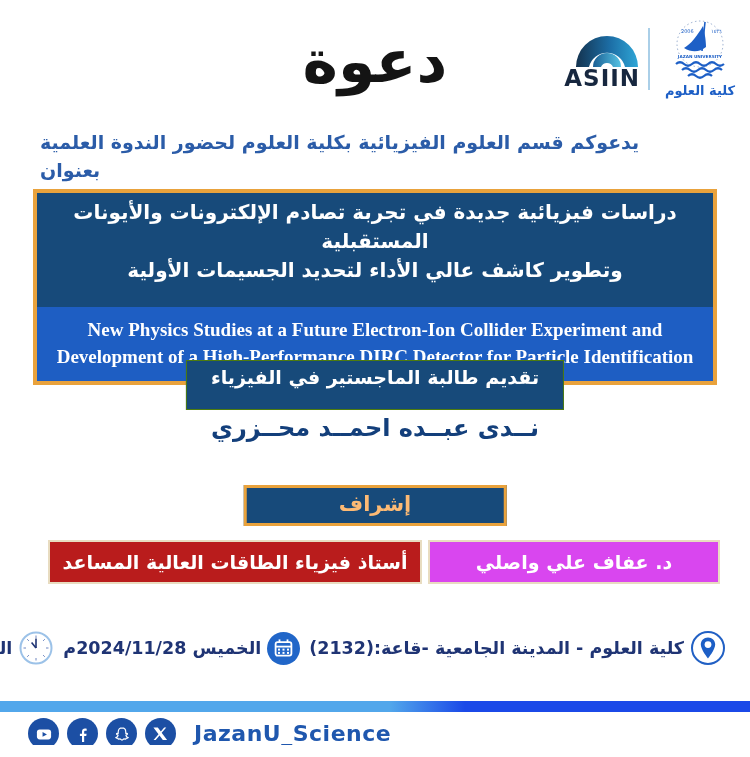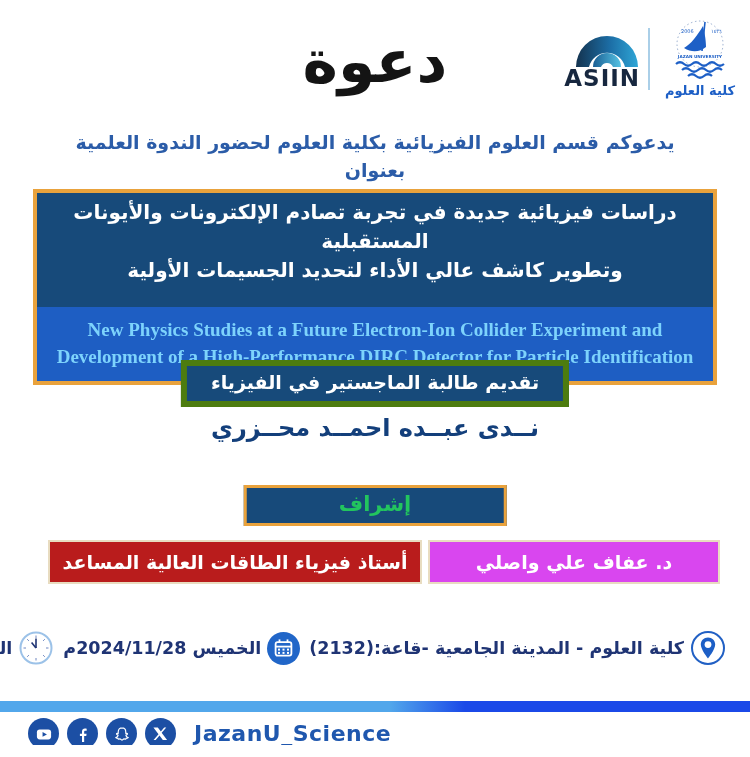--- a/index.html
+++ b/index.html
@@ -14,48 +14,48 @@
   }
   
   .logos{position:absolute;top:16px;right:6px;display:flex;align-items:flex-start;}
   .asiin{display:flex;flex-direction:column;align-items:flex-end;margin-top:6px;}
   .asiin-label{font-size:23px;font-weight:800;color:#17273f;letter-spacing:1px;line-height:20px;}
   .logo-divider{width:2px;height:62px;background:#aacfe8;margin:10px 6px 0 8px;}
   .uni{width:88px;display:flex;flex-direction:column;align-items:center;}
   .college-name{font-size:13px;font-weight:bold;color:#1d5fc6;margin-top:1px;}
   
   .invite{
-    position:absolute;top:126px;left:40px;right:40px;text-align:center;direction:rtl;
+    position:absolute;top:126px;left:40px;right:40px;text-align:left;direction:rtl;
     color:#2b5ca8;font-weight:bold;font-size:19px;line-height:28px;
   }
   
   .title-box{position:absolute;top:187px;left:33px;right:33px;border:4px solid #e9a23c;}
   .title-ar{
     background:#174a7a;color:#ffffff;text-align:center;direction:rtl;
     font-weight:bold;font-size:20px;line-height:29px;padding:5px 6px 22px;
   }
   .title-en{
-    background:#1e5ec3;color:#7dd3fc;text-align:center;
+    background:#1e5ec3;color:#ffffff;text-align:center;
     font-family:"Liberation Serif",serif;font-weight:bold;font-size:19px;
     line-height:27px;padding:9px 8px 11px;
   }
   
   .presenter-box{
     position:absolute;top:358px;left:50%;transform:translateX(-50%);
-    background:#174a7a;border:6px solid #4d7c0f;color:#ffffff;direction:rtl;
-    font-weight:bold;font-size:19px;padding:5px 24px 8px;white-space:nowrap;
+    background:#174a7a;border:1px solid #4d7c0f;color:#ffffff;direction:rtl;
+    font-weight:bold;font-size:19px;padding:5px 24px 21px;white-space:nowrap;
   }
   .presenter-name{
     position:absolute;top:412px;left:0;right:0;text-align:center;direction:rtl;
     color:#133f7b;font-weight:bold;font-size:24px;
   }
   
   .supervision-box{
     position:absolute;top:483px;left:50%;transform:translateX(-50%);
-    background:#174a7a;border:3px solid #e9a23c;color:#22c55e;direction:rtl;
+    background:#174a7a;border:3px solid #e9a23c;color:#fdba74;direction:rtl;
     font-weight:bold;font-size:21px;padding:4px 92px 7px;white-space:nowrap;
   }
   .supervisor-name-box,.supervisor-title-box{
     position:absolute;top:538px;height:40px;display:flex;align-items:center;justify-content:center;
     color:#ffffff;font-weight:bold;font-size:19px;direction:rtl;border:2px solid #e8dcc0;
   }
   .supervisor-name-box{right:30px;width:288px;background:#d946ef;}
   .supervisor-title-box{left:48px;width:370px;background:#b91c1c;}
   
   .info-row{

